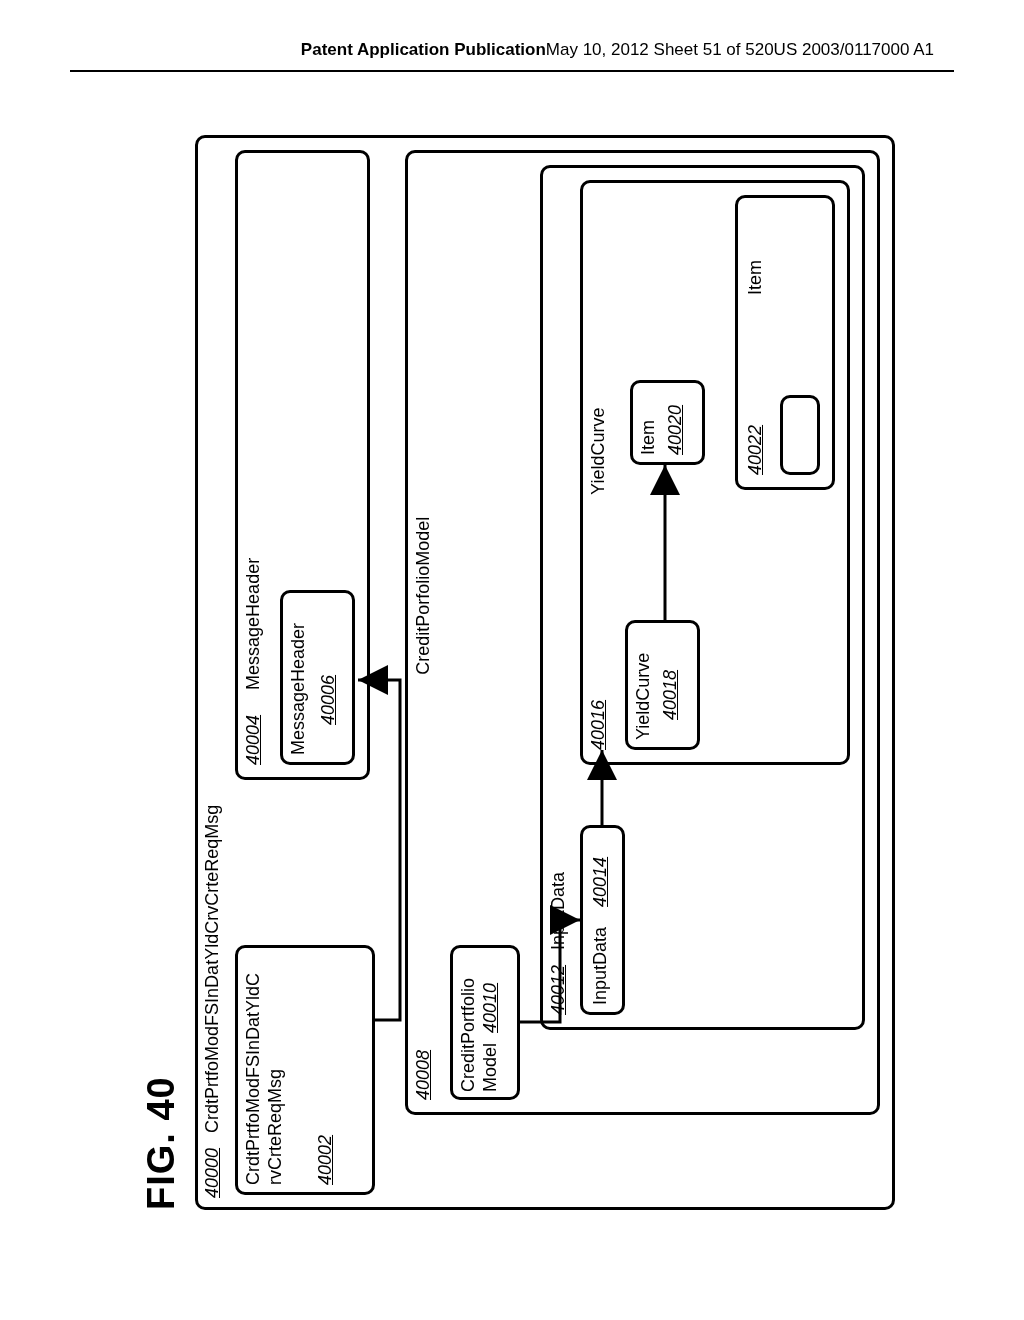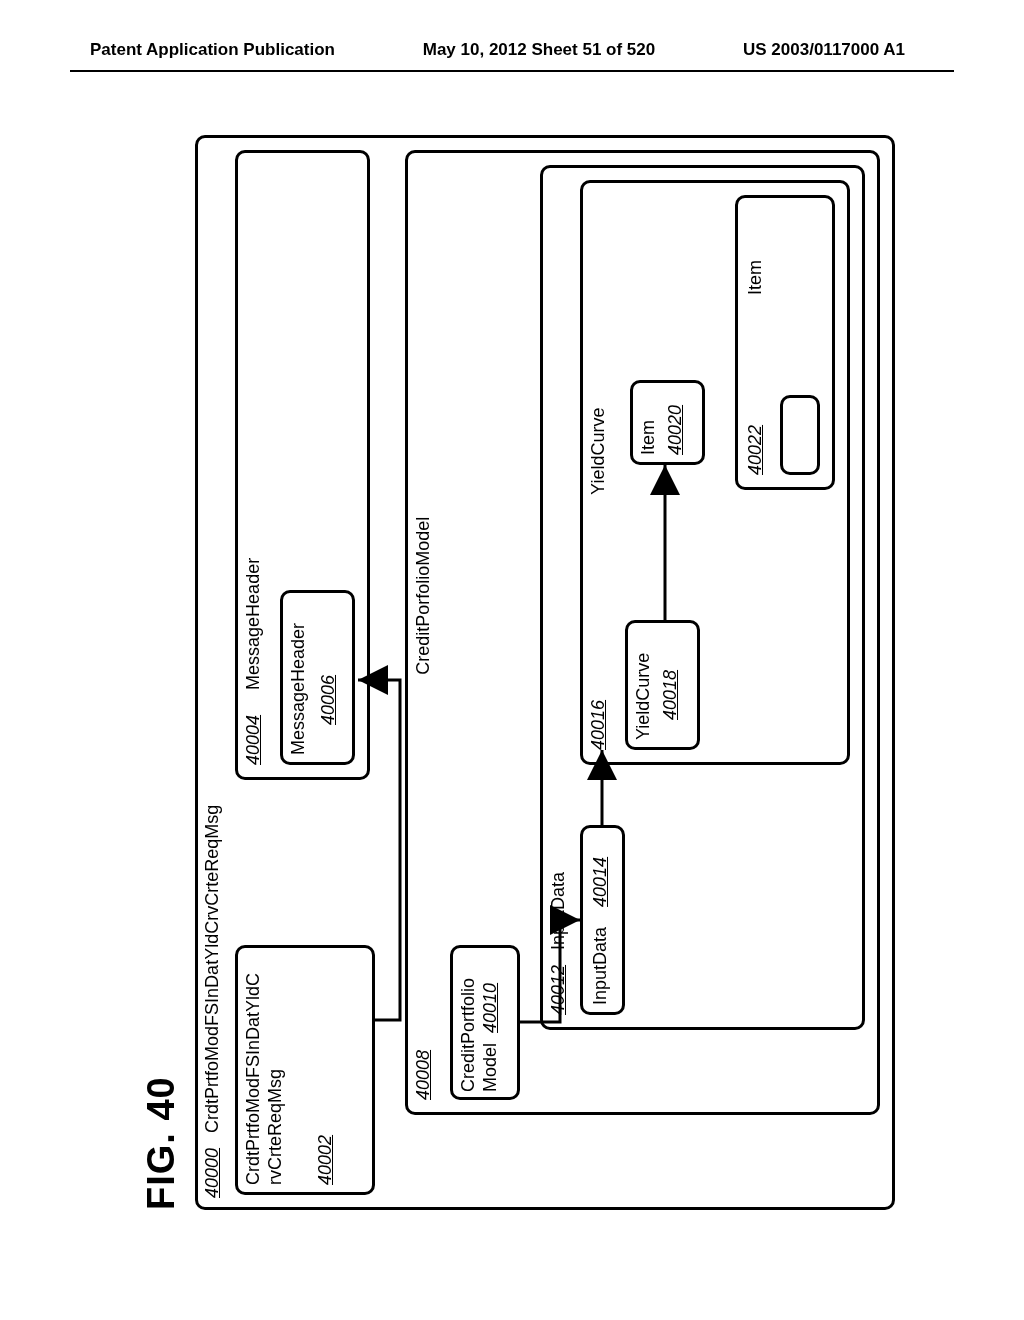--- a/index.html
+++ b/index.html
@@ -6,26 +6,26 @@
   body {
     width: 1024px;
     height: 1320px;
     background: #fff;
     font-family: Arial, Helvetica, sans-serif;
     color: #000;
     position: relative;
   }
   .page-header {
     display: flex;
-    justify-content: space-between;
-    padding: 40px 119px 10px 90px;
+    justify-content: flex-end;
+    padding: 40px 90px 10px 90px;
     font-size: 17px;
   }
   .page-header .left { font-weight: bold; }
-  .page-header .right { font-weight: bold; margin-left: 16px; }
+  .page-header .right { font-weight: normal; }
   .hr { border-top: 2px solid #000; margin: 0 70px; }
 
   .figure-wrap {
     position: absolute;
     left: 140px;
     top: 130px;
     width: 760px;
     height: 1080px;
     transform: rotate(-90deg);
     transform-origin: center center;

